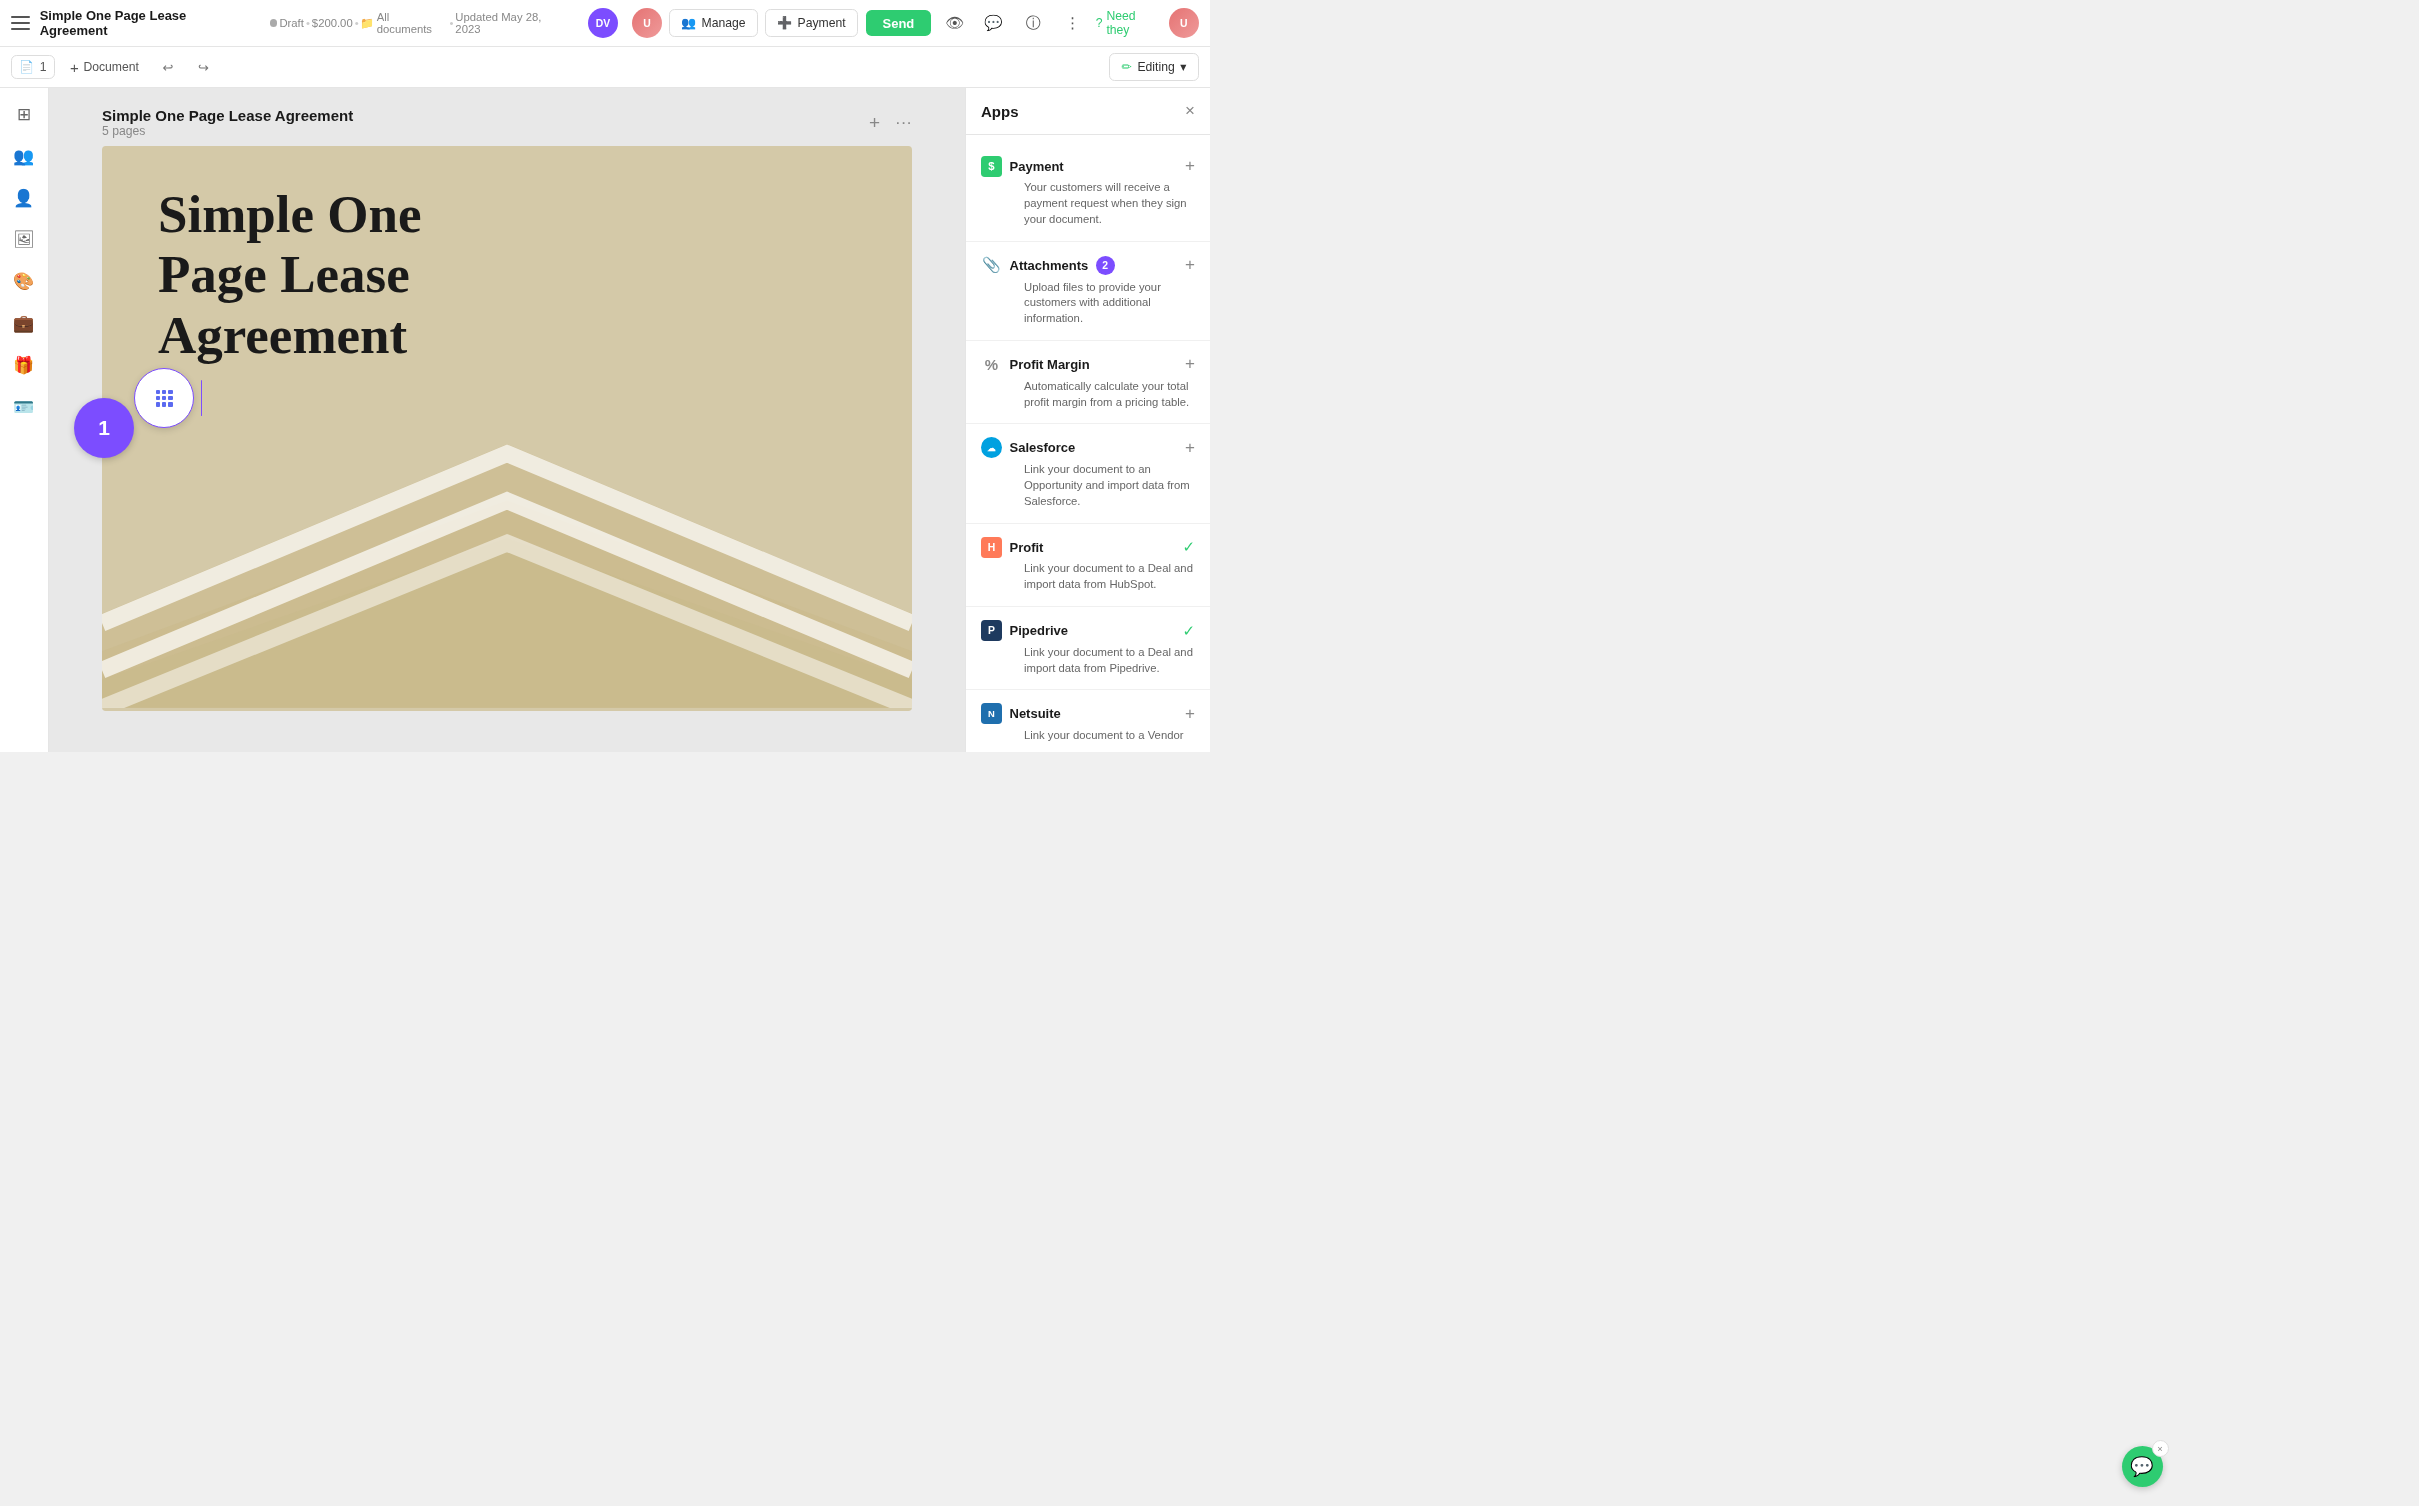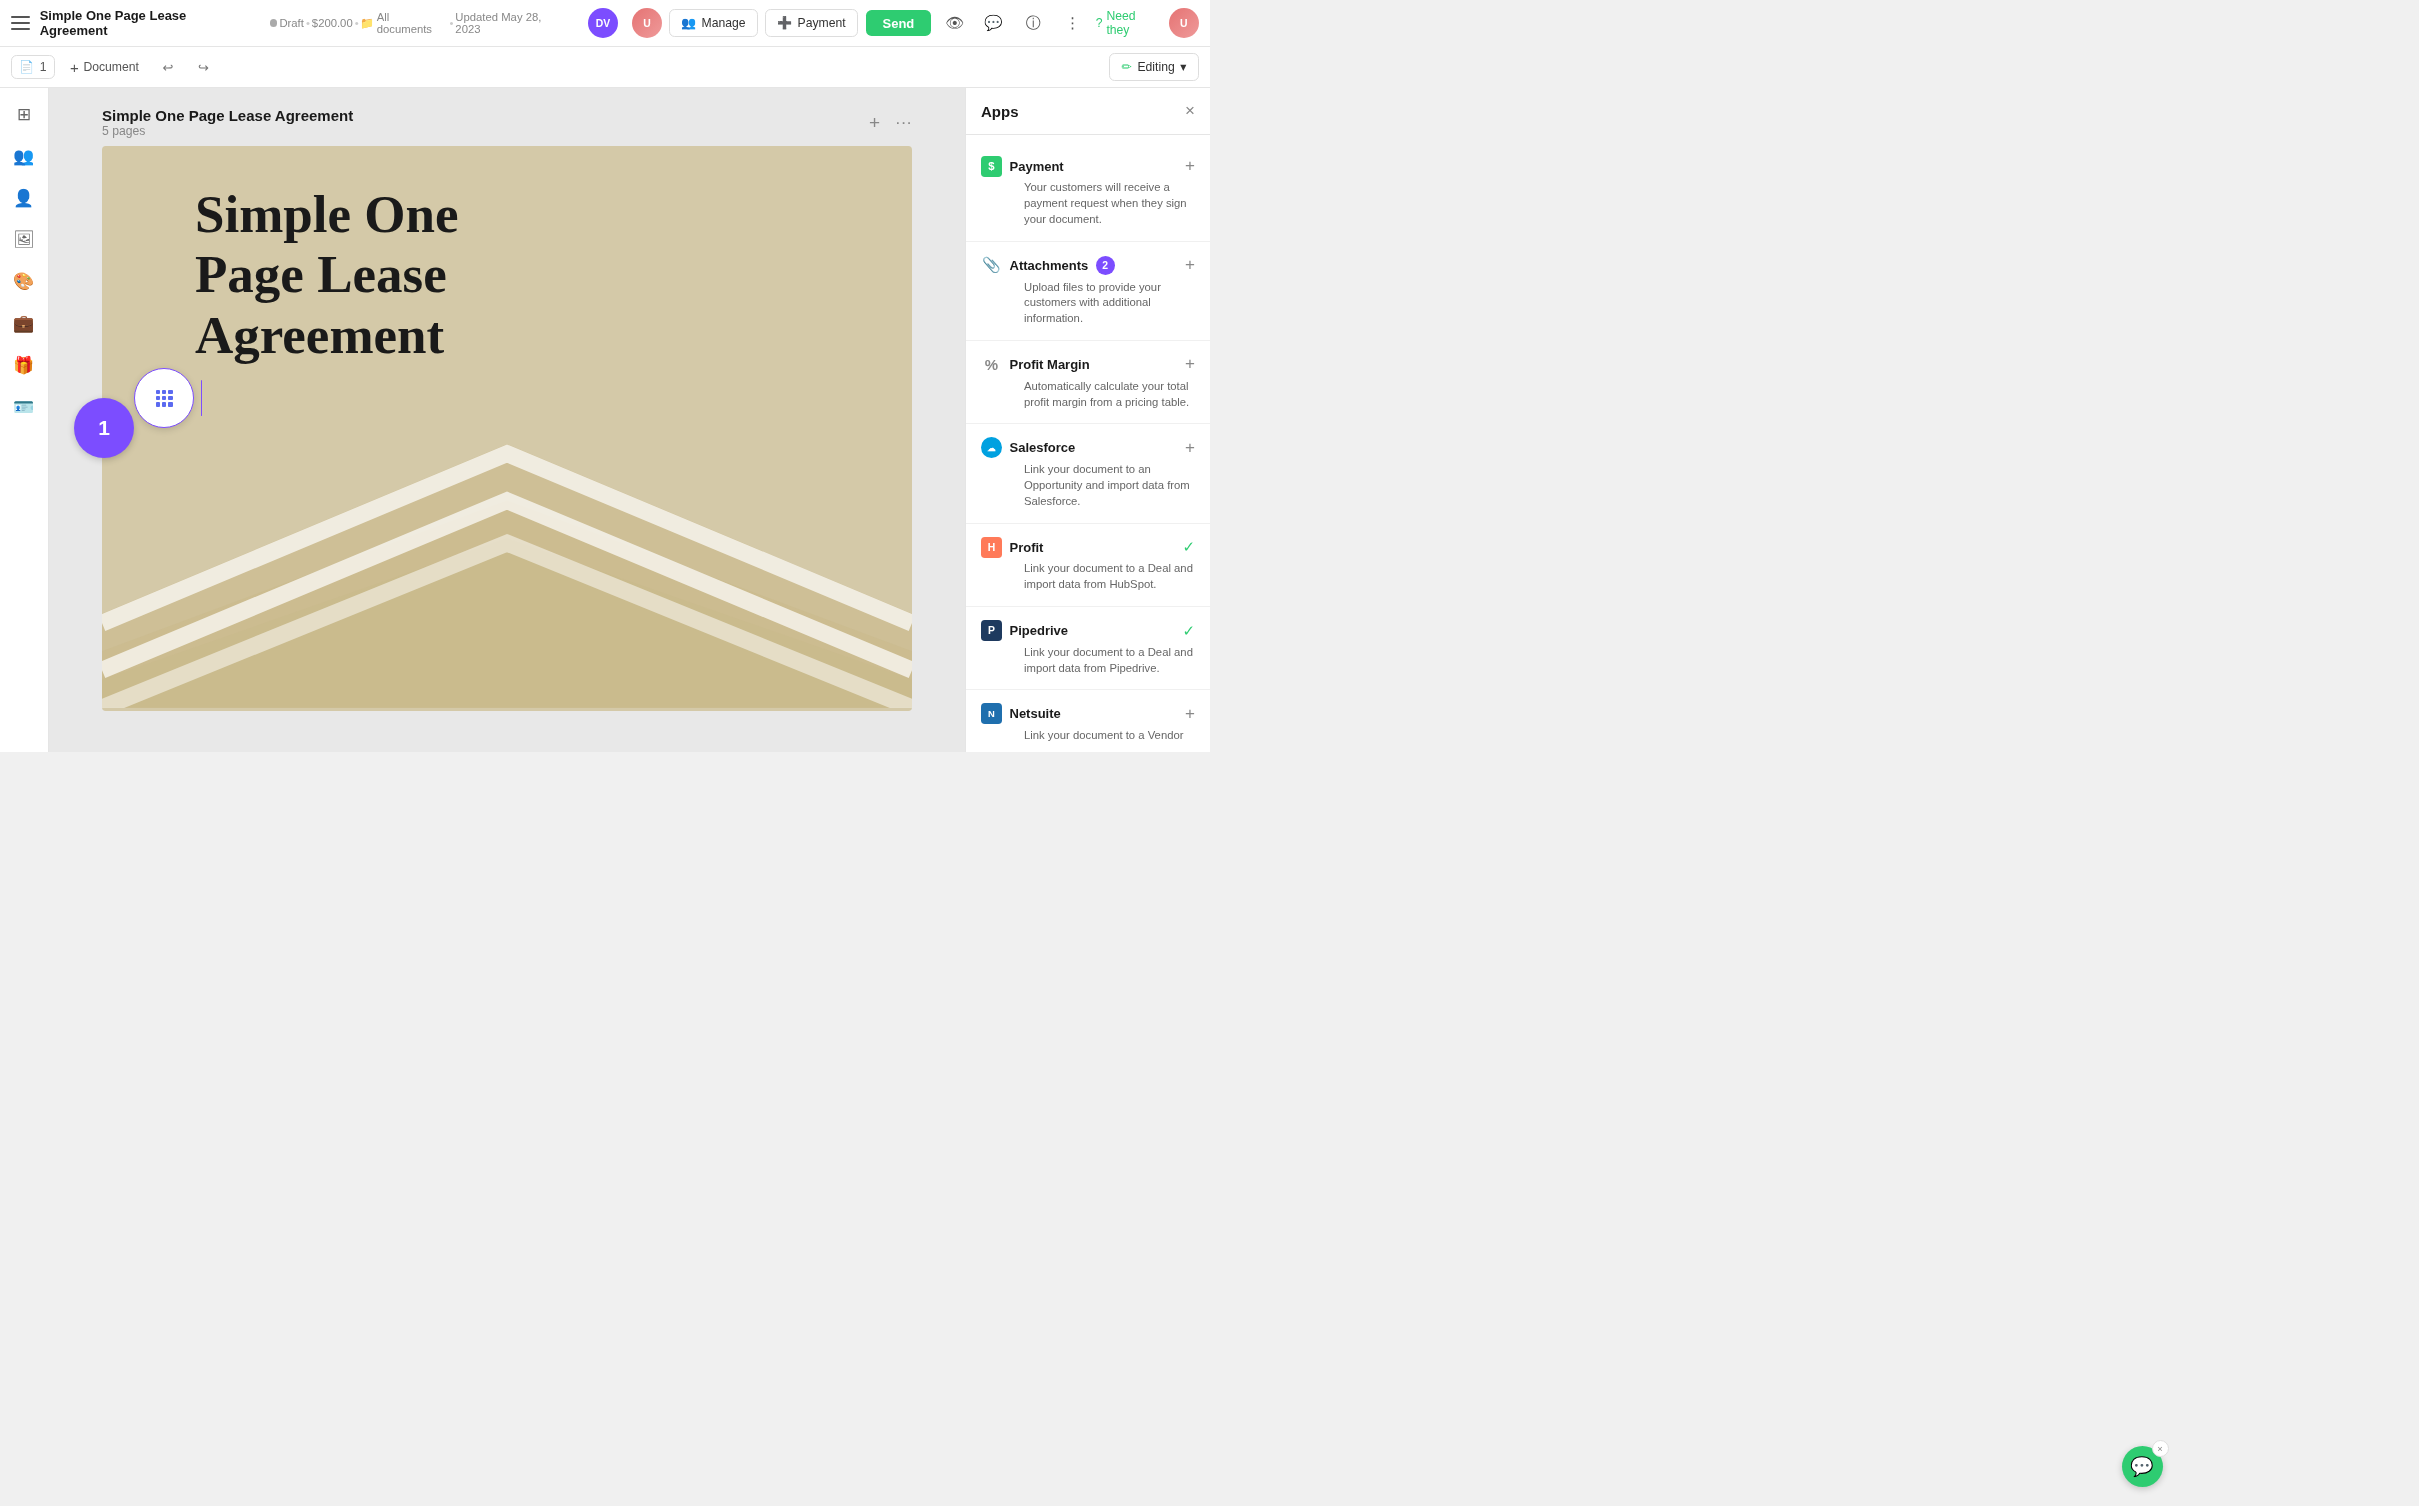--- a/index.html
+++ b/index.html
@@ -58,21 +58,21 @@
     .doc-name { font-size: 15px; font-weight: 600; color: #1a1a1a; }
     .doc-pages { font-size: 12.2px; color: #888; }
     .doc-header-right { display: flex; align-items: center; gap: 15px; }
     .doc-add-btn { color: #888; font-size: 19px; cursor: pointer; }
     .doc-more-btn { color: #888; font-size: 17px; cursor: pointer; }
     .doc-page {
       width: 810px; min-height: 565px; background: #d4c9a8;
       border-radius: 3.8px; overflow: hidden; position: relative;
     }
     .doc-page-content { padding: 38px 56px; }
-    .doc-page-title { font-size: 53px; font-weight: 700; color: #1a1a1a; font-family: Georgia, serif; line-height: 1.15; max-width: 471px; margin-left: 37px; }
+    .doc-page-title { font-size: 53px; font-weight: 700; color: #1a1a1a; font-family: Georgia, serif; line-height: 1.15; max-width: 471px; }
 
     
     .chevron-area { position: absolute; bottom: 0; right: 0; left: 0; }
     .chevron-svg { width: 100%; }
 
     
     .circle-1 { position: absolute; left: -28px; top: 50%; transform: translateY(-50%); width: 60px; height: 60px; background: #7c4dff; border-radius: 50%; display: flex; align-items: center; justify-content: center; color: white; font-size: 21px; font-weight: 700; box-shadow: 0 1.9px 7.5px rgba(0,0,0,0.2); }
     .circle-2 { position: absolute; left: 32px; top: 50%; transform: translateY(-50%); width: 60px; height: 60px; background: white; border: 1.9px solid #7c4dff; border-radius: 50%; display: flex; align-items: center; justify-content: center; color: #5b6af0; font-size: 21px; cursor: pointer; box-shadow: 0 1.9px 7.5px rgba(0,0,0,0.15); }
     .circles-container { position: absolute; left: 0; top: 50%; transform: translateY(-50%); z-index: 10; }
     .vertical-line { position: absolute; right: -9.4px; top: 11.3px; bottom: 11.3px; width: 1.9px; background: #7c4dff; border-radius: 0.9px; }

